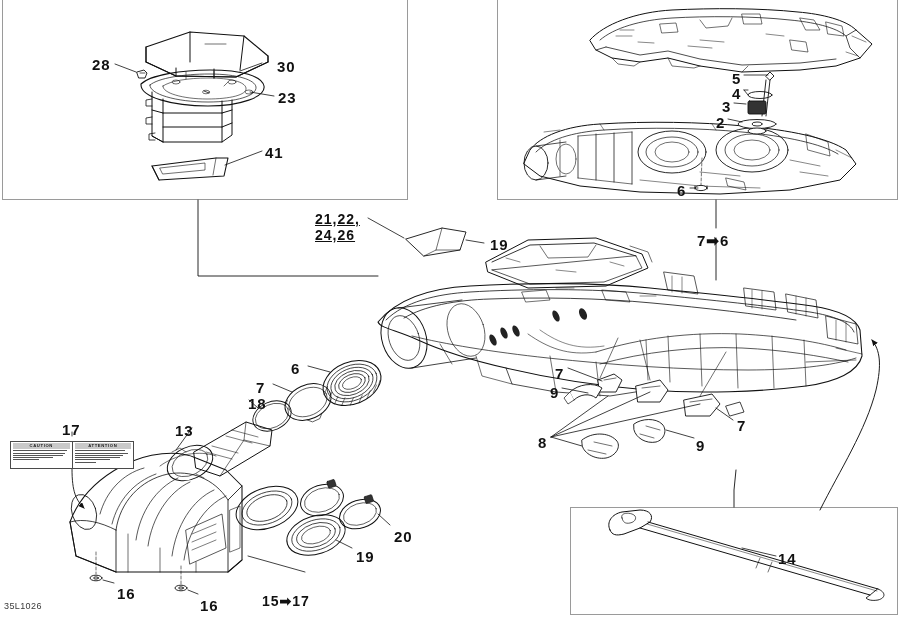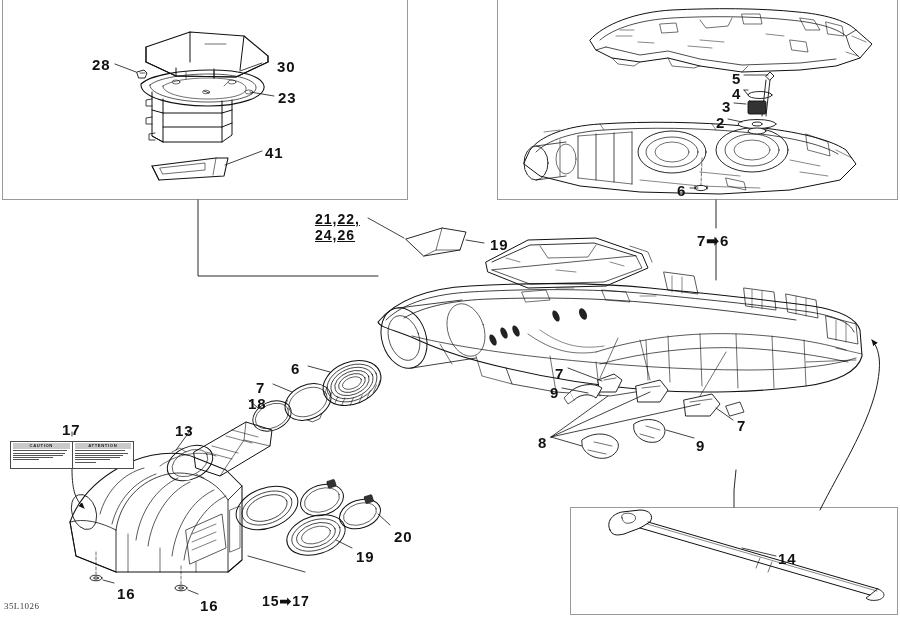--- a/index.html
+++ b/index.html
@@ -20,21 +20,21 @@
     color:#111;
     letter-spacing:1px;
     white-space:pre;
     line-height:1.15;
   }
   .cal.small{font-size:14px;}
   .wm{
     position:absolute;
     left:4px;top:601px;
     font-size:9px;
-    font-family:Liberation Serif, serif;
+    font-family:Liberation Sans, sans-serif;
     color:#3a3a3a;
     letter-spacing:0.4px;
     text-align:center;
   }
   .panel{
     position:absolute;
     border:1px solid #9a9a9a;
     background:transparent;
     box-sizing:border-box;
   }

